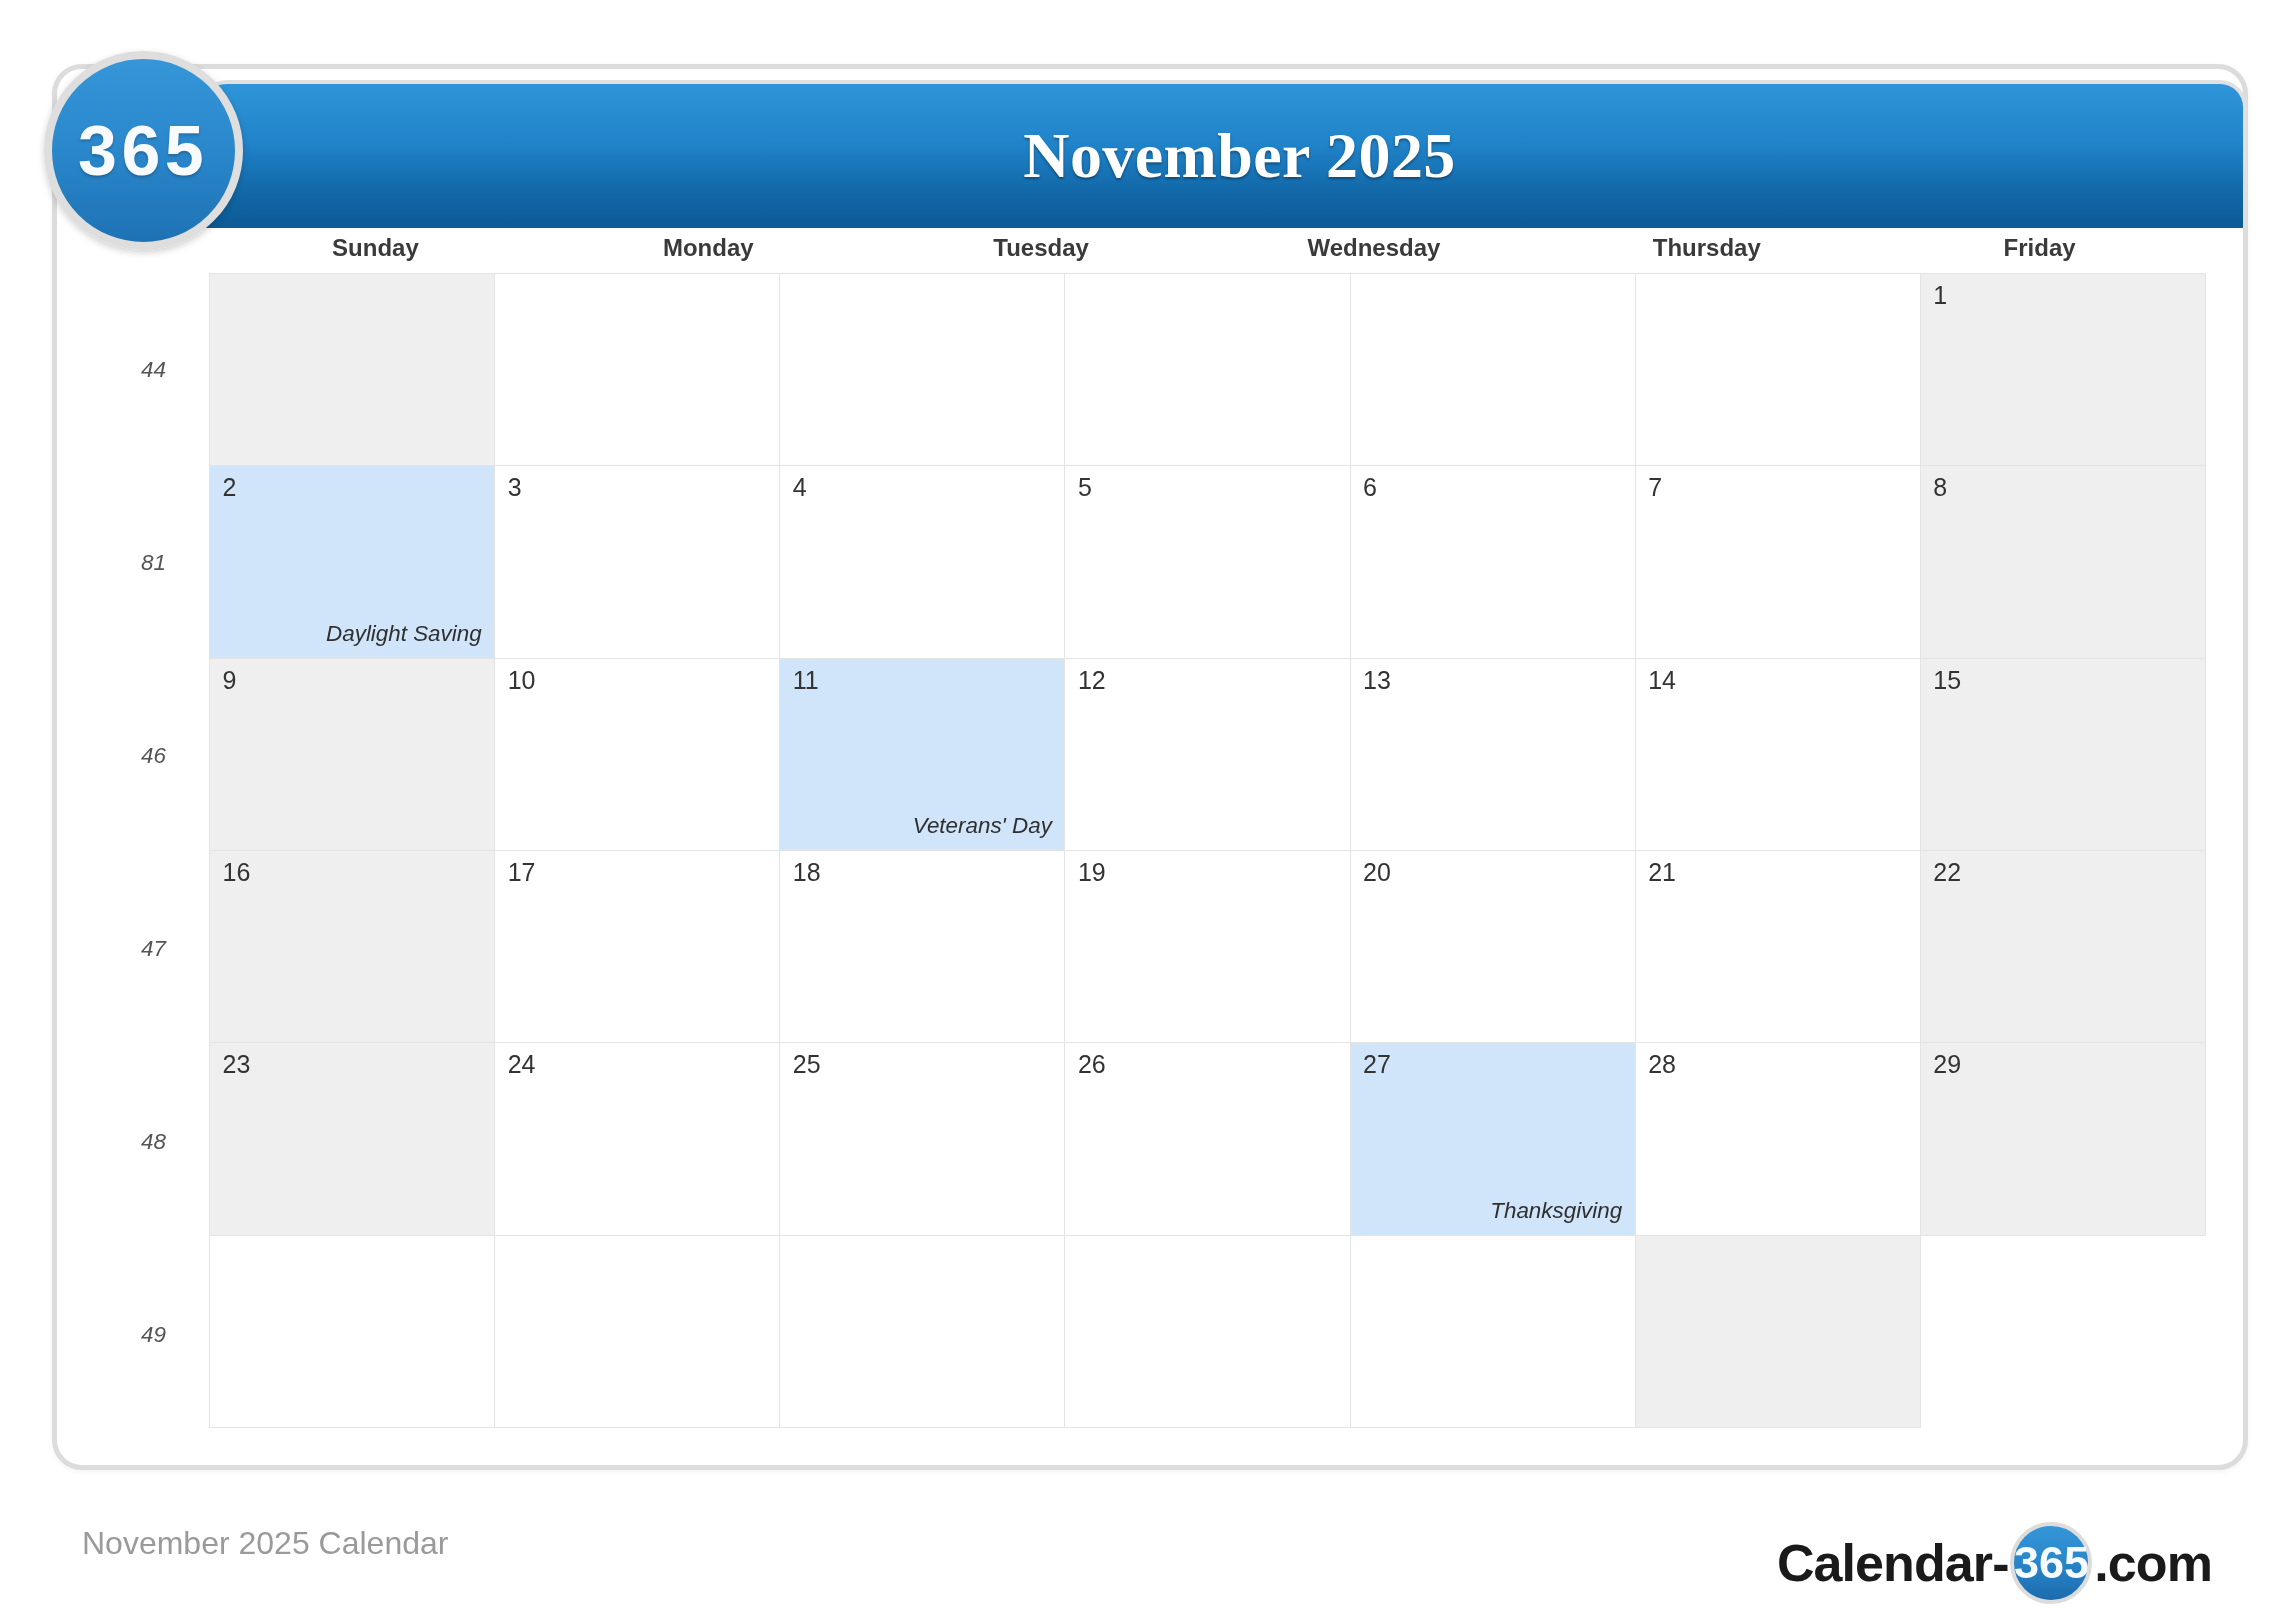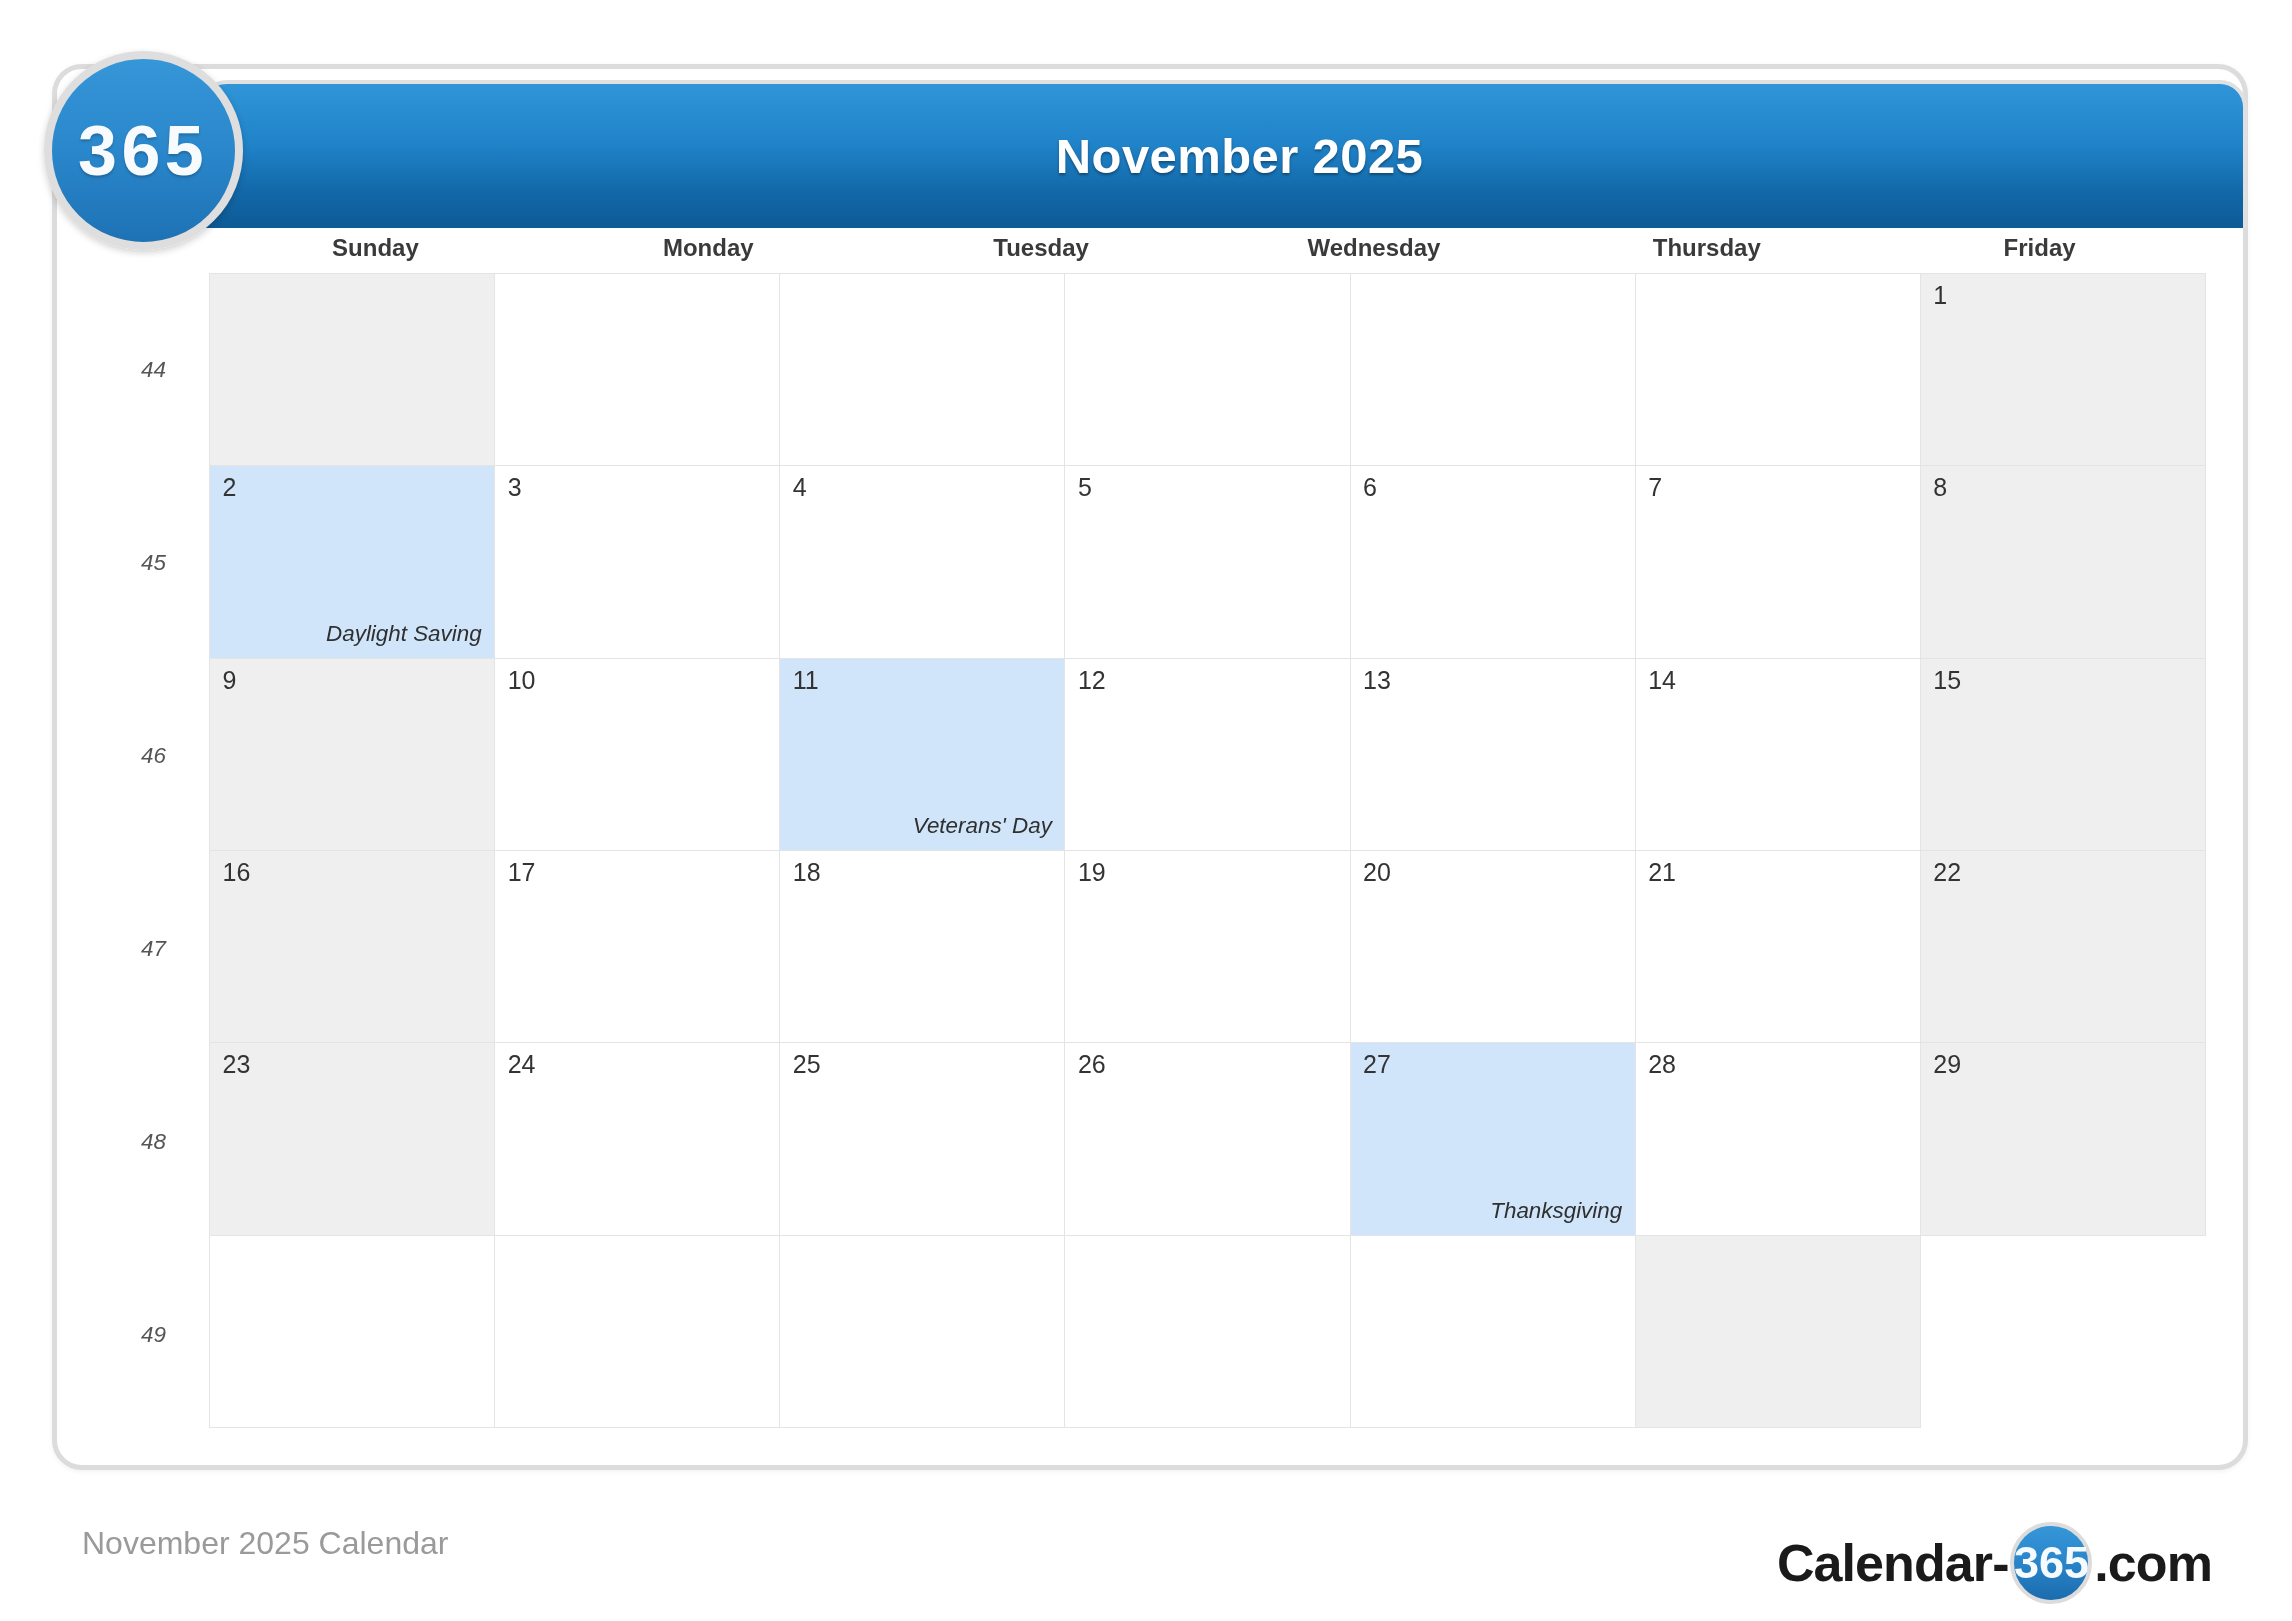--- a/index.html
+++ b/index.html
@@ -39,25 +39,26 @@
     border-right: 4.5px solid #e0e0e0;
     overflow: hidden;
   }
   .header-title {
     position: absolute;
     left: 0; right: 0;
     top: 50%;
     transform: translateY(-50%);
     text-align: center;
     color: #ffffff;
-    font-size: 49px;
+    font-size: 64px;
     font-weight: bold;
     letter-spacing: 0.4px;
     text-shadow: 0 1.8px 2.7px rgba(0,0,0,0.35);
     padding-left: 36px;
+    font-family: Liberation Serif, serif;
   }
 
   
   .logo-badge {
     position: absolute;
     left: -13.4px;
     top: -18px;
     width: 199px;
     height: 199px;
     border-radius: 50%;
@@ -258,21 +259,21 @@
         <div class="weekday-cell">Monday</div>
         <div class="weekday-cell">Tuesday</div>
         <div class="weekday-cell">Wednesday</div>
         <div class="weekday-cell">Thursday</div>
         <div class="weekday-cell">Friday</div>
         <div class="weekday-cell">Saturday</div>
       </div>
 
     <div class="week-gutter" id="week-gutter">
         <div class="week-num">44</div>
-        <div class="week-num">45</div>
+        <div class="week-num">81</div>
         <div class="week-num">46</div>
         <div class="week-num">47</div>
         <div class="week-num">48</div>
         <div class="week-num">49</div>
       </div>
 
     <div class="day-grid" id="day-grid">
         <div class="day-cell weekend empty">
           <div class="day-number"></div>
         </div>

